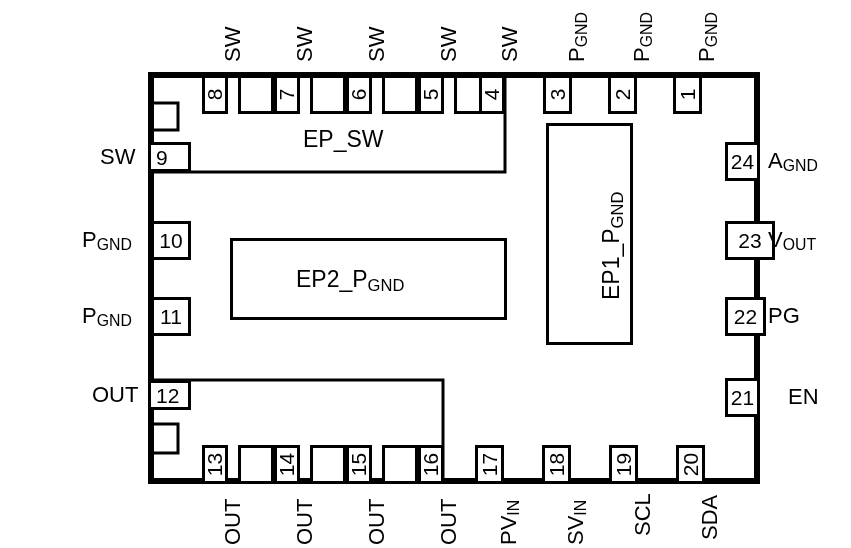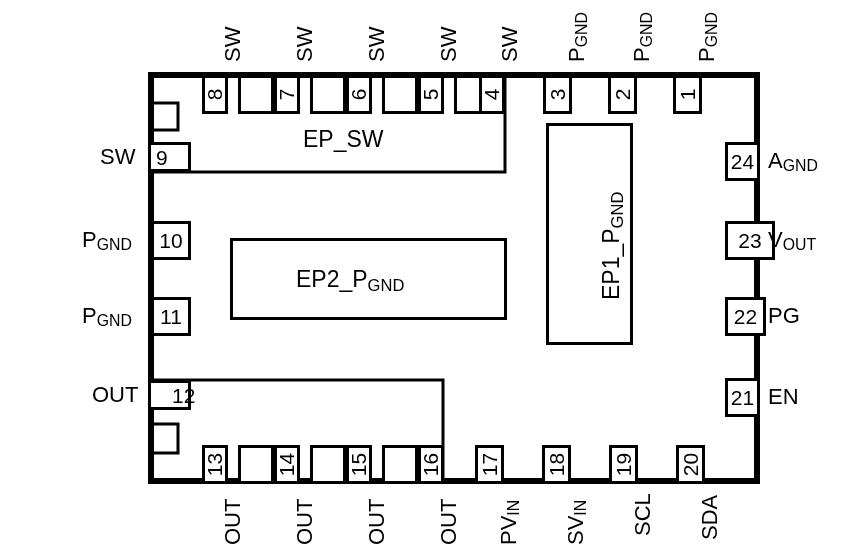--- a/index.html
+++ b/index.html
@@ -193,21 +193,21 @@
 
   <div class="pin" style="left:151px; top:142px; width:40px; height:30px; border-left:none; justify-content:flex-start; padding-left:5px;">
     <span>9</span>
   </div>
   <div class="pin" style="left:151px; top:221px; width:40px; height:39px;">
     <span>10</span>
   </div>
   <div class="pin" style="left:151px; top:297px; width:40px; height:39px;">
     <span>11</span>
   </div>
-  <div class="pin" style="left:151px; top:380px; width:40px; height:30px; border-left:none; justify-content:flex-start; padding-left:21px;">
+  <div class="pin" style="left:151px; top:380px; width:40px; height:30px; border-left:none; justify-content:flex-start; padding-left:5px;">
     <span>12</span>
   </div>
 
   <div class="lbl" style="left:100px; top:146px;">
     <span>SW</span><sub></sub>
   </div>
   <div class="lbl" style="left:82px; top:229px;">
     <span>P</span><sub>GND</sub>
   </div>
   <div class="lbl" style="left:82px; top:305px;">
@@ -232,21 +232,21 @@
 
   <div class="lbl" style="left:768px; top:150px;">
     <span>A</span><sub>GND</sub>
   </div>
   <div class="lbl" style="left:768px; top:229px;">
     <span>V</span><sub>OUT</sub>
   </div>
   <div class="lbl" style="left:768px; top:305px;">
     <span>PG</span><sub></sub>
   </div>
-  <div class="lbl" style="left:768px; top:386px;text-align:center;">
+  <div class="lbl" style="left:788px; top:386px;text-align:center;">
     <span>EN</span><sub></sub>
   </div>
 
   <div class="pin" style="left:202px; top:445px; width:26px; height:39px;">
     <span class="num-v">13</span>
   </div>
   <div class="pin blank" style="left:238px; top:445px; width:36px; height:39px;"></div>
 
   <div class="pin" style="left:274px; top:445px; width:26px; height:39px;">
     <span class="num-v">14</span>

